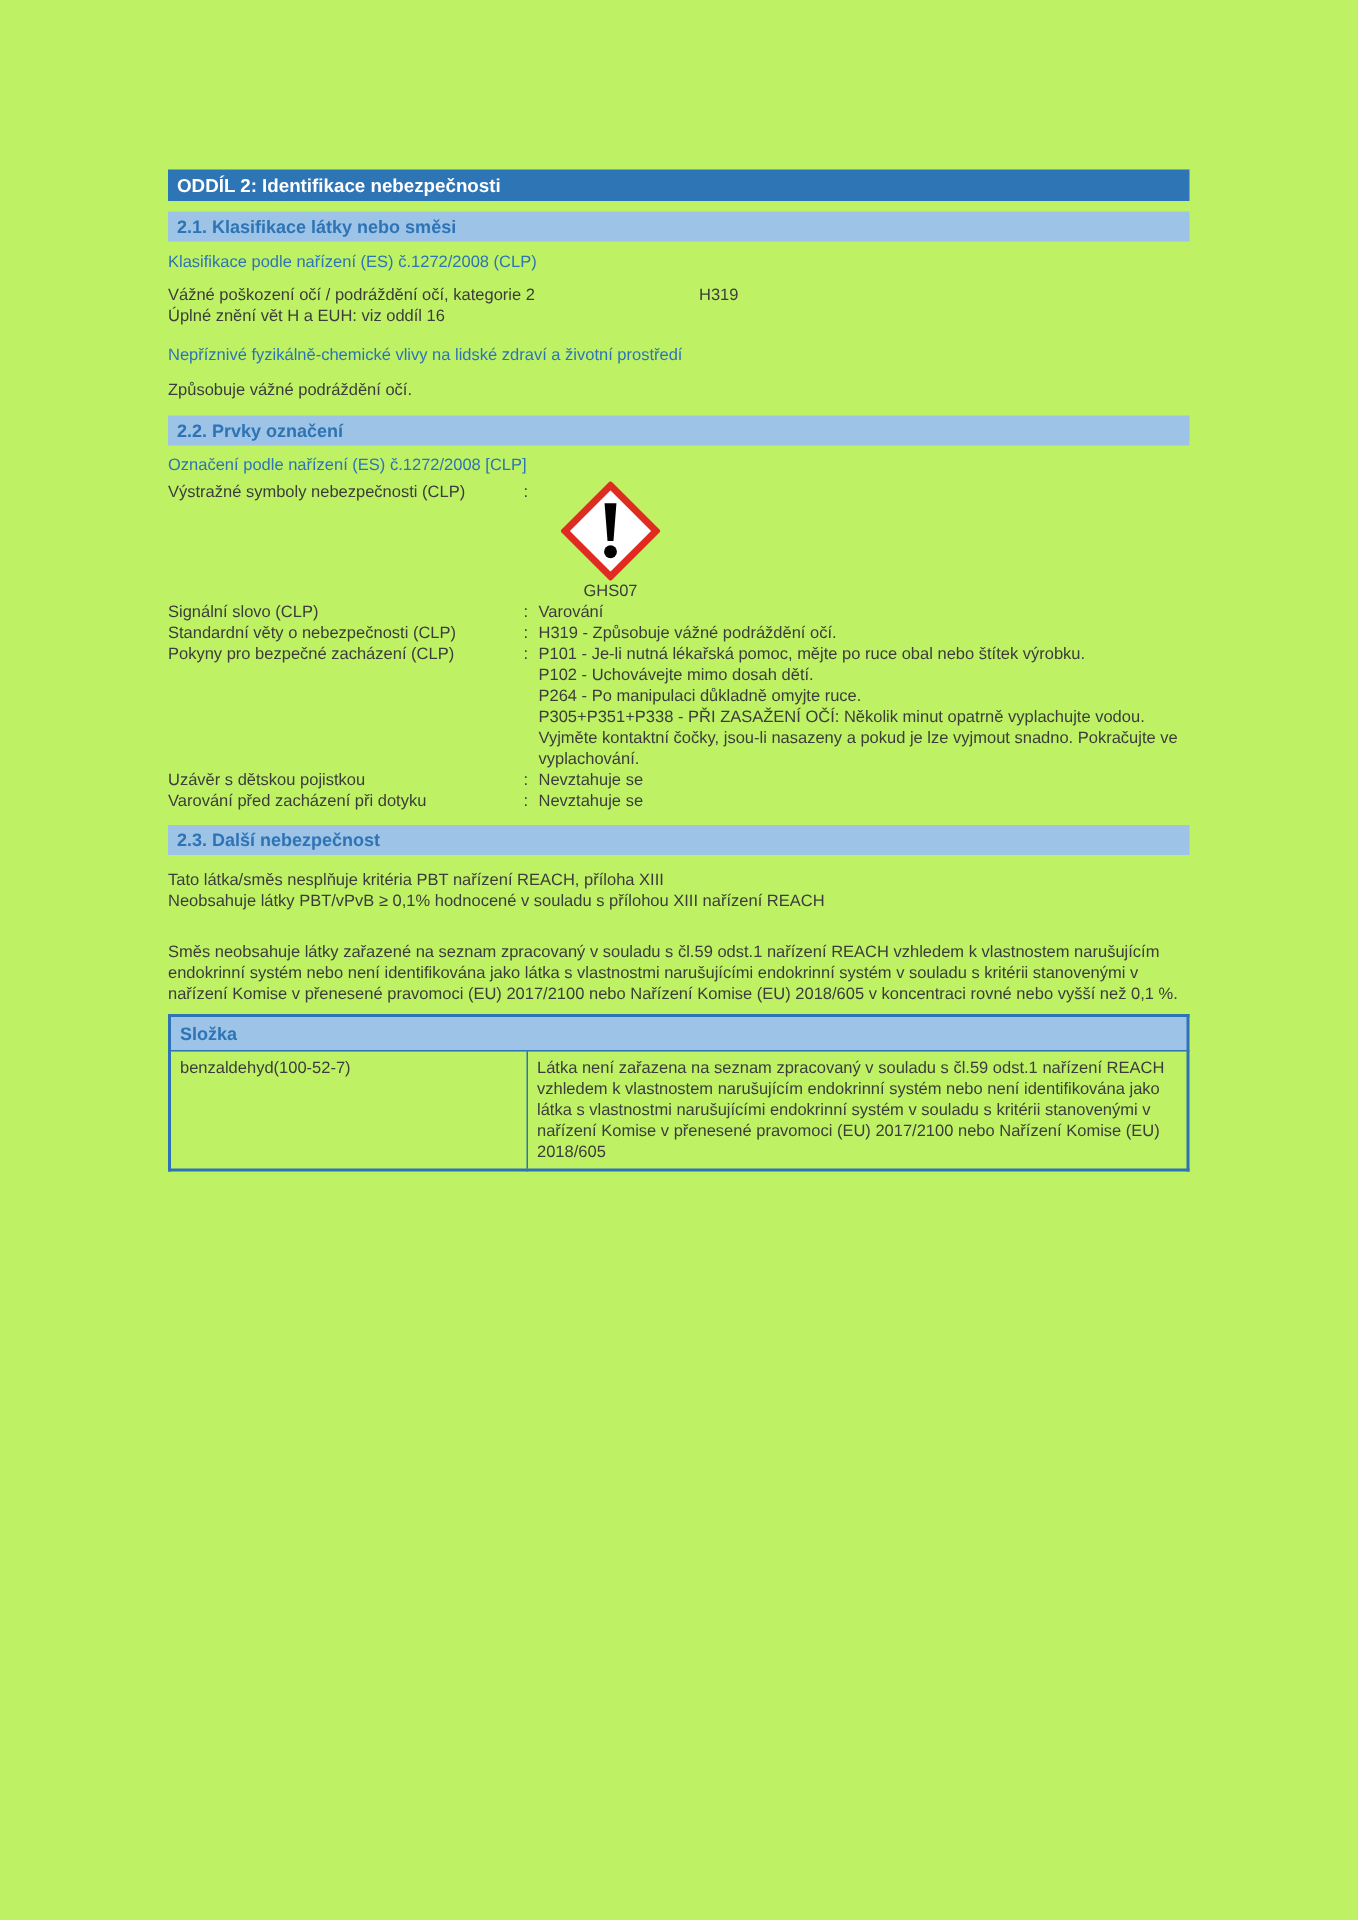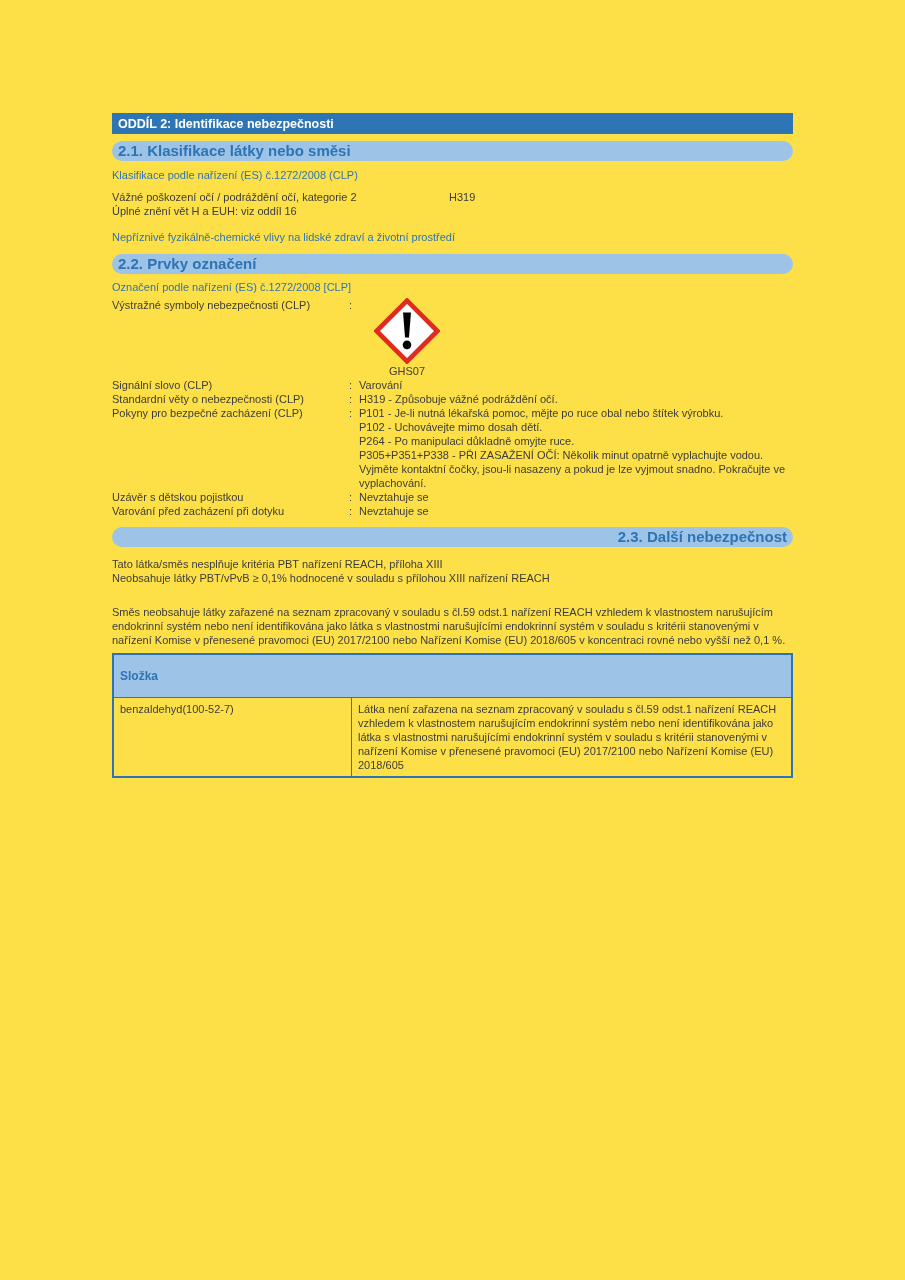--- a/index.html
+++ b/index.html
@@ -1,20 +1,20 @@
 <!DOCTYPE html>
 <html><head>
 <meta charset="utf-8">
 <style>
   html, body { margin: 0; padding: 0; background: #ffffff; }
   .page {
     position: relative;
     width: 905px;
     height: 1280px;
-    background: #fde047;
+    background: #bef264;
     font-family: "Liberation Sans", "DejaVu Sans", sans-serif;
     color: #3c3c3c;
     font-size: 11px;
     line-height: 14px;
   }
   .content {
     position: absolute;
     left: 112px;
     top: 113px;
     width: 681px;
@@ -24,64 +24,63 @@
     color: #ffffff;
     font-weight: bold;
     font-size: 12.5px;
     line-height: 14px;
     padding: 4px 6px 3px 6px;
   }
   .band-sub {
     background: #9dc3e6;
     color: #2e74b5;
     font-weight: bold;
-    font-size: 15px;
+    font-size: 12px;
     line-height: 14px;
     padding: 3px 6px;
     margin-top: 7px;
-    border-radius: 10px;
   }
   .band-sub.mt10 { margin-top: 10px; }
-  .band-sub.mt9  { margin-top: 9px; text-align: right; }
+  .band-sub.mt9  { margin-top: 9px; }
   .blue-head {
     color: #2e74b5;
     font-weight: normal;
     margin-top: 8px;
   }
   .blue-head.mt7  { margin-top: 7px; }
   .blue-head.mt12 { margin-top: 12px; }
   .blue-head.mt6  { margin-top: 6px; }
   .text-line { margin-top: 0; }
   .mt8 { margin-top: 8px; }
   .mt9 { margin-top: 9px; }
   .mt10 { margin-top: 10px; }
   .mt20 { margin-top: 20px; }
   .mt4 { margin-top: 4px; }
   .hazard-row { position: relative; }
-  .hazard-code { position: absolute; left: 337px; top: 0; }
+  .hazard-code { position: absolute; left: 354px; top: 0; }
   .clp-row { display: flex; align-items: flex-start; }
   .clp-label { width: 237px; flex: none; }
   .clp-colon { width: 10px; flex: none; }
   .clp-value { flex: 1; }
   .picto-wrap { margin-left: 13px; width: 70px; text-align: center; }
   .picto-svg { display: block; width: 66px; height: 66px; margin: 0 auto; }
   .picto-caption { margin-top: 0; color: #3c3c3c; }
   .comp-table {
     width: 100%;
     border-collapse: collapse;
     margin-top: 6px;
     border: 2px solid #2e74b5;
   }
   .comp-table th {
     background: #9dc3e6;
     color: #2e74b5;
     font-weight: bold;
     font-size: 12px;
     text-align: left;
-    padding: 14px 6px;
+    padding: 4px 6px;
     border: 1px solid #2e74b5;
   }
   .comp-table td {
     border: 1px solid #2e74b5;
     vertical-align: top;
     padding: 4px 6px;
   }
   .comp-table td.comp-name { width: 225px; border-radius: 30px; }
 </style>
 </head>
@@ -96,20 +95,21 @@
 
     <div class="blue-head mt7">Klasifikace podle nařízení (ES) č.1272/2008 (CLP)</div>
 
     <div class="hazard-row mt8">
       <span>Vážné poškození očí / podráždění očí, kategorie 2</span>
       <span class="hazard-code">H319</span>
     </div>
     <div class="text-line">Úplné znění vět H a EUH: viz oddíl 16</div>
 
     <div class="blue-head mt12">Nepříznivé fyzikálně-chemické vlivy na lidské zdraví a životní prostředí</div>
+    <div class="text-line mt9">Způsobuje vážné podráždění očí.</div>
 
     <div class="band-sub mt10">2.2. Prvky označení</div>
 
     <div class="blue-head mt6">Označení podle nařízení (ES) č.1272/2008 [CLP]</div>
 
     <div class="clp-row mt4">
       <div class="clp-label">Výstražné symboly nebezpečnosti (CLP)</div>
       <div class="clp-colon">:</div>
       <div class="clp-value">
         <div class="picto-wrap">

